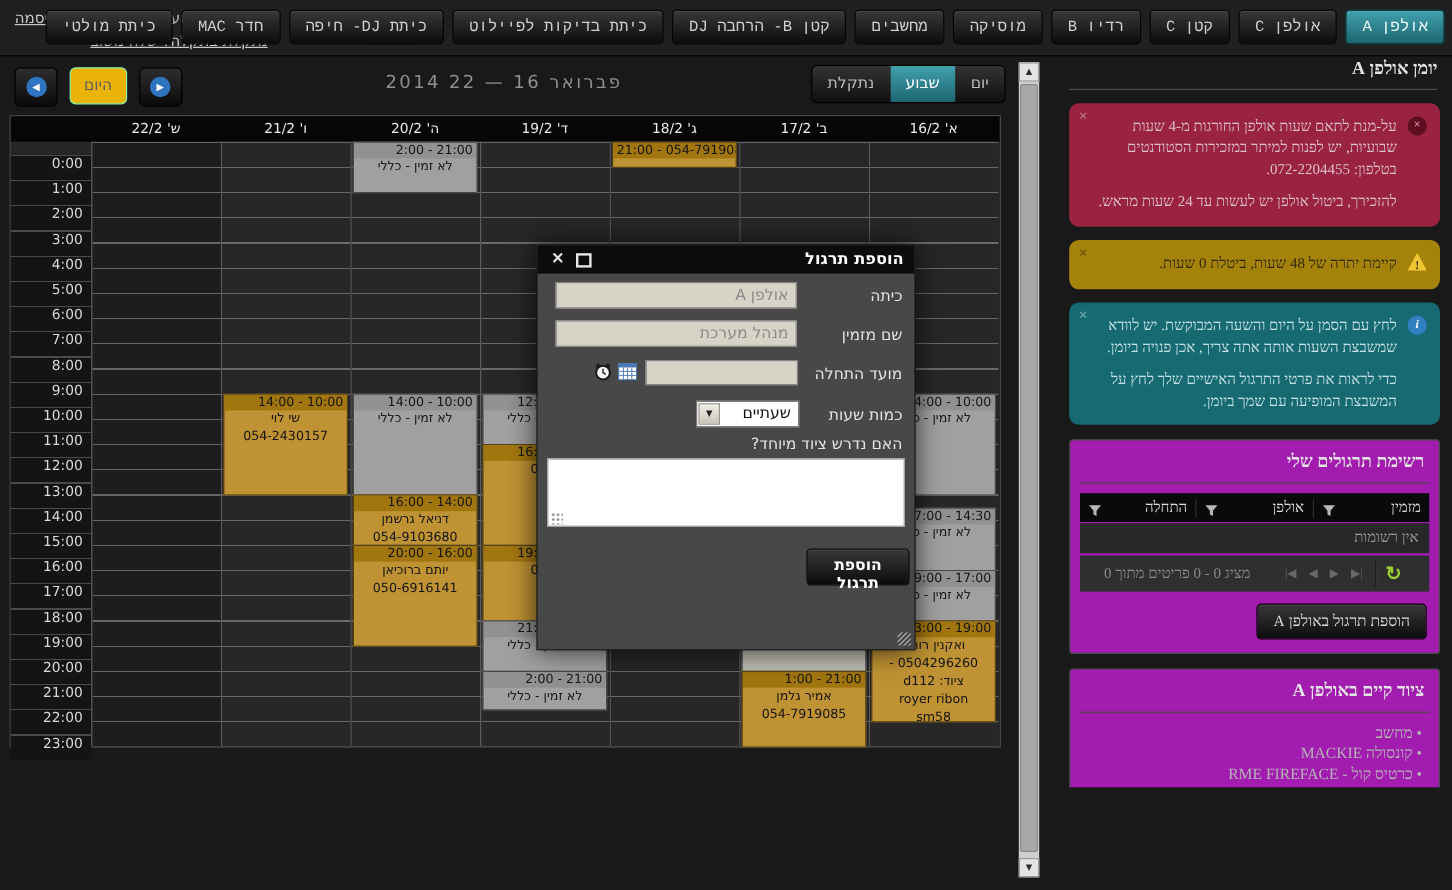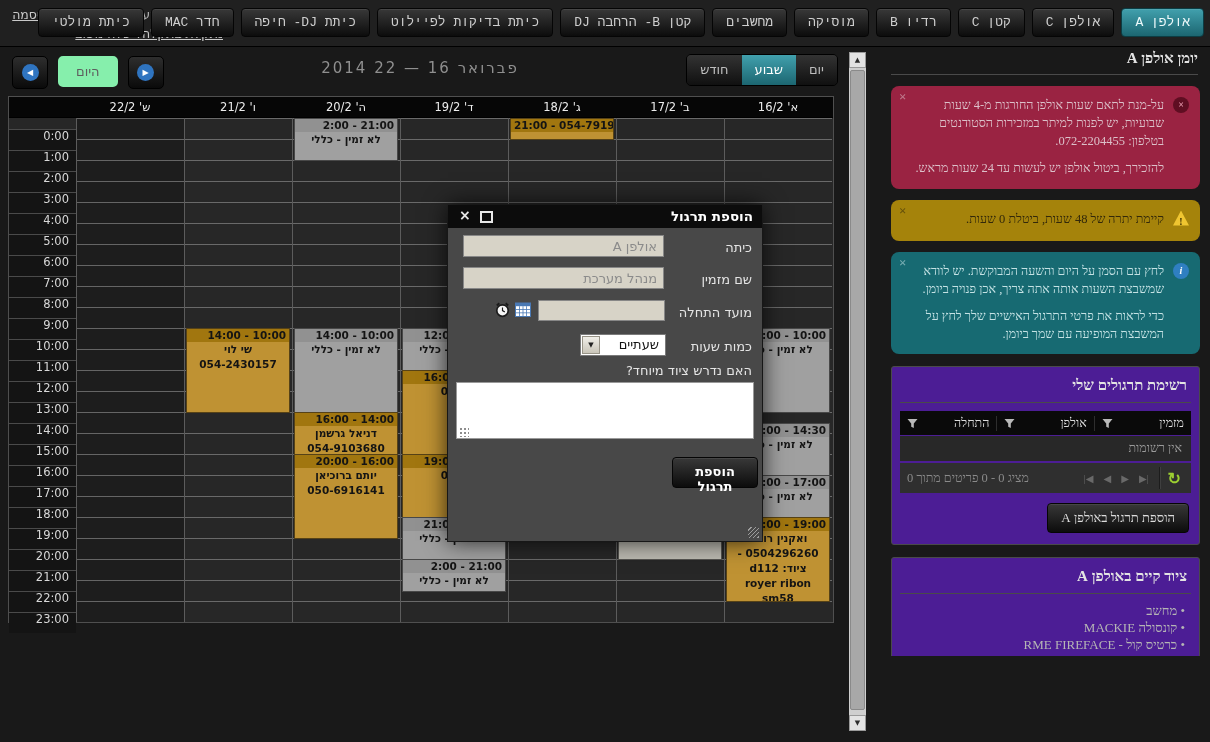--- a/index.html
+++ b/index.html
@@ -13,21 +13,21 @@
   .tab{height:29px;padding:0 13px;background:linear-gradient(#383838,#0c0c0c);border:1px solid #050505;
        border-radius:4px;color:#cfcfcf;font-size:13px;line-height:27px;cursor:pointer;
        box-shadow:inset 0 1px 0 rgba(255,255,255,.08);font-family:Liberation Mono, monospace;}
   .tab.active{background:linear-gradient(#41a0ad,#1c6671);color:#eefafb;border-color:#0b3d44;}
   
   .cal{position:absolute;left:8px;top:46px;width:860px;height:694px;}
   .nav-group{position:absolute;left:4px;top:10px;display:flex;gap:10px;direction:ltr;}
   .nav-btn{width:34px;height:31px;background:linear-gradient(#2e2e2e,#0a0a0a);border:1px solid #000;border-radius:5px;
            display:flex;align-items:center;justify-content:center;cursor:pointer;}
   .nav-circle{width:17px;height:17px;border-radius:50%;background:#2f74c0;color:#fff;font-size:8px;line-height:17px;text-align:center;}
-  .today-btn{height:31px;padding:0 11px;background:#86efac;border:7px solid #86efac;border-radius:5px;color:#5e5e5e;
+  .today-btn{height:31px;padding:0 11px;background:#eab308;border:1px solid #86efac;border-radius:5px;color:#5e5e5e;
              font-size:13px;font-family:inherit;}
   .cal-title{position:absolute;left:0;top:13px;width:824px;text-align:center;color:#8f8f8f;font-size:15px;
              letter-spacing:2px;direction:ltr;}
   .views{position:absolute;right:30px;top:8px;display:flex;background:#151515;border:1px solid #000;border-radius:5px;overflow:hidden;}
   .view-btn{height:30px;line-height:30px;padding:0 13px;color:#bdbdbd;font-size:13px;border:none;cursor:pointer;
             background:linear-gradient(#333,#101010);font-family:inherit;}
   .view-btn.active{background:linear-gradient(#41a0ad,#1c6671);color:#fff;}
   .grid{position:absolute;left:0;top:50px;width:824px;height:525px;border:1px solid #4f4f4f;box-sizing:content-box;}
   .grid-header{position:absolute;left:0;top:0;width:824px;height:20px;background:#060606;border-bottom:1px solid #000;}
   .day-head{position:absolute;top:0;width:108px;height:20px;line-height:20px;text-align:center;
@@ -36,21 +36,21 @@
   .gutter{position:absolute;left:0;top:11px;width:67px;height:504px;background:#141414;
           background-image:repeating-linear-gradient(to bottom,rgba(140,140,140,.45) 0 1px,transparent 1px 21px);}
   .hour-label{height:21px;line-height:15px;text-align:right;padding-left:6px;padding-right:0;box-sizing:border-box;
               font-size:11.5px;color:#d9d9d9;direction:ltr;padding-right:0;padding-left:0;}
   .gutter .hour-label{direction:ltr;text-align:right;padding-right:7px;}
   .day-col{position:absolute;top:0;width:108px;height:504px;box-sizing:border-box;background-color:#272727;
            border-left:1px solid #5c5c5c;cursor:pointer;
            background-image:repeating-linear-gradient(to bottom,rgba(160,160,160,.55) 0 1px,transparent 1px 21px);}
   .day-col.sat{background-color:#1d1d1d;}
   .event{position:absolute;left:1px;right:2px;overflow:hidden;border:1px solid rgba(0,0,0,.55);
-         font-weight:bold;text-align:center;color:#141414;z-index:2;}
+         font-weight:normal;text-align:center;color:#141414;z-index:2;}
   .ev-time{height:13px;line-height:13px;font-size:10.5px;text-align:right;padding:0 3px;direction:ltr;
            unicode-bidi:isolate;white-space:nowrap;}
   .ev-line{line-height:15px;font-size:10.5px;unicode-bidi:isolate;white-space:nowrap;}
   .ev-line.num{direction:ltr;}
   .event.booking{background:#bf9233;}
   .event.booking .ev-time{background:#a1760f;}
   .event.unavailable{background:#a0a0a0;}
   .event.unavailable .ev-time{background:#919191;}
   .event.unavailable-light{background:#bcbab1;}
   
@@ -69,29 +69,29 @@
   .notice.error{background:#9a2342;color:#dcc0c9;}
   .notice.warning{background:#a5830b;color:#32280a;padding-bottom:4px;}
   .notice.info{background:#176a72;color:#c4e2e4;}
   .n-close{position:absolute;left:8px;top:3px;font-size:13px;font-weight:bold;opacity:.55;cursor:pointer;}
   .n-icon{position:absolute;right:11px;top:11px;width:16px;height:16px;border-radius:50%;text-align:center;
           line-height:16px;font-size:10px;font-weight:bold;}
   .notice.error .n-icon{background:#5f0e22;color:#e89aae;}
   .notice.info .n-icon{background:#2f7fc1;color:#fff;font-style:italic;}
   .notice.warning .n-icon{border-radius:0;background:#efc531;color:#3a2d00;
           clip-path:polygon(50% 0,100% 100%,0 100%);line-height:22px;height:15px;}
-  .section-box{margin:12px 10px 0 16px;border:1px solid #4a4a4a;border-radius:3px;background:#4c1d95;padding:8px;}
+  .section-box{margin:12px 10px 0 16px;border:1px solid #4a4a4a;border-radius:3px;background:#a21caf;padding:8px;}
   .box-title{color:#e3e3e3;font-weight:bold;font-size:15px;text-align:right;padding:2px 4px 8px;
              border-bottom:1px solid #4a4a4a;margin-bottom:8px;}
   .tbl-head{display:flex;background:#0a0a0a;height:24px;align-items:center;color:#ddd;font-size:12.5px;}
-  .th{flex:1;display:flex;justify-content:space-between;align-items:center;padding:0 7px;border-left:1px solid #2e2e2e;}
+  .th{flex:1;display:flex;justify-content:space-between;align-items:flex-end;padding:0 7px;border-left:1px solid #2e2e2e;}
   .th:last-child{border-left:none;}
   .funnel{cursor:pointer;display:inline-flex;}
   .tbl-empty{background:#282828;color:#9a9a9a;text-align:right;padding:5px 9px;font-size:12.5px;margin-top:1px;}
-  .pager{display:flex;direction:ltr;align-items:center;background:#2f2f2f;height:30px;margin-top:2px;padding:0 7px;}
+  .pager{display:flex;direction:ltr;align-items:center;background:#2f2f2f;height:30px;margin-top:2px;padding:0 20px;}
   .pager-info{color:#8a8a8a;font-size:12.5px;direction:rtl;}
   .flex-sp{flex:1;}
   .pg{background:none;border:none;color:#696969;font-size:10px;padding:0 5px;cursor:pointer;font-family:inherit;}
   .pg.refresh{color:#9ccf31;font-size:16px;font-weight:bold;padding:0 3px;}
   .pager-sep{width:1px;height:22px;background:#1c1c1c;box-shadow:1px 0 0 #3f3f3f;margin:0 5px;}
   .dark-btn{background:linear-gradient(#383838,#0c0c0c);border:1px solid #050505;border-radius:4px;color:#dcdcdc;
             font-size:13px;padding:6px 13px;cursor:pointer;box-shadow:inset 0 1px 0 rgba(255,255,255,.08);font-family:inherit;}
   .add-row{text-align:right;margin:10px 2px 3px;}
   .equip-list{list-style:none;margin:4px 0 0;padding:0 6px;text-align:right;color:#b5b5b5;font-size:13px;line-height:17px;}
   .equip-list li::before{content:"• ";color:#b5b5b5;}
@@ -158,21 +158,21 @@
       </div>
       <button class="today-btn">היום</button>
       <div class="nav-btn">
         <span class="nav-circle">▶</span>
       </div>
     </div>
     <div class="cal-title">2014 22 — 16 פברואר</div>
     <div class="views">
         <button class="view-btn">יום</button>
         <button class="view-btn active">שבוע</button>
-        <button class="view-btn">חודש</button>
+        <button class="view-btn">נתקלת</button>
       </div>
 
     <div class="grid">
       <div class="grid-header">
           <div class="day-head" style="left: 715px;">א' 16/2</div>
           <div class="day-head" style="left: 607px;">ב' 17/2</div>
           <div class="day-head" style="left: 499px;">ג' 18/2</div>
           <div class="day-head" style="left: 391px;">ד' 19/2</div>
           <div class="day-head" style="left: 283px;">ה' 20/2</div>
           <div class="day-head" style="left: 175px;">ו' 21/2</div>
@@ -222,20 +222,25 @@
               <div class="ev-time">23:00 - 19:00</div>
               <div class="ev-line">ואקנין רותם</div>
               <div class="ev-line num">- 0504296260</div>
               <div class="ev-line">ציוד: d112</div>
               <div class="ev-line">royer ribon</div>
               <div class="ev-line">sm58</div>
             </div>
           </div>
           <div class="day-col" style="left: 607px;">
             <div class="event unavailable-light" style="top: 378px; height: 62px;"></div>
+            <div class="event booking" style="top: 441px; height: 62px;">
+              <div class="ev-time">1:00 - 21:00</div>
+              <div class="ev-line">אמיר גלמן</div>
+              <div class="ev-line num">054-7919085</div>
+            </div>
           </div>
           <div class="day-col" style="left: 499px;">
             <div class="event booking" style="top: 0px; height: 20px;">
               <div class="ev-time">21:00 - 054-791908</div>
             </div>
           </div>
           <div class="day-col" style="left: 391px;">
             <div class="event unavailable" style="top: 210px; height: 41px;">
               <div class="ev-time">12:00 - 10:00</div>
               <div class="ev-line">לא זמין - כללי</div>

